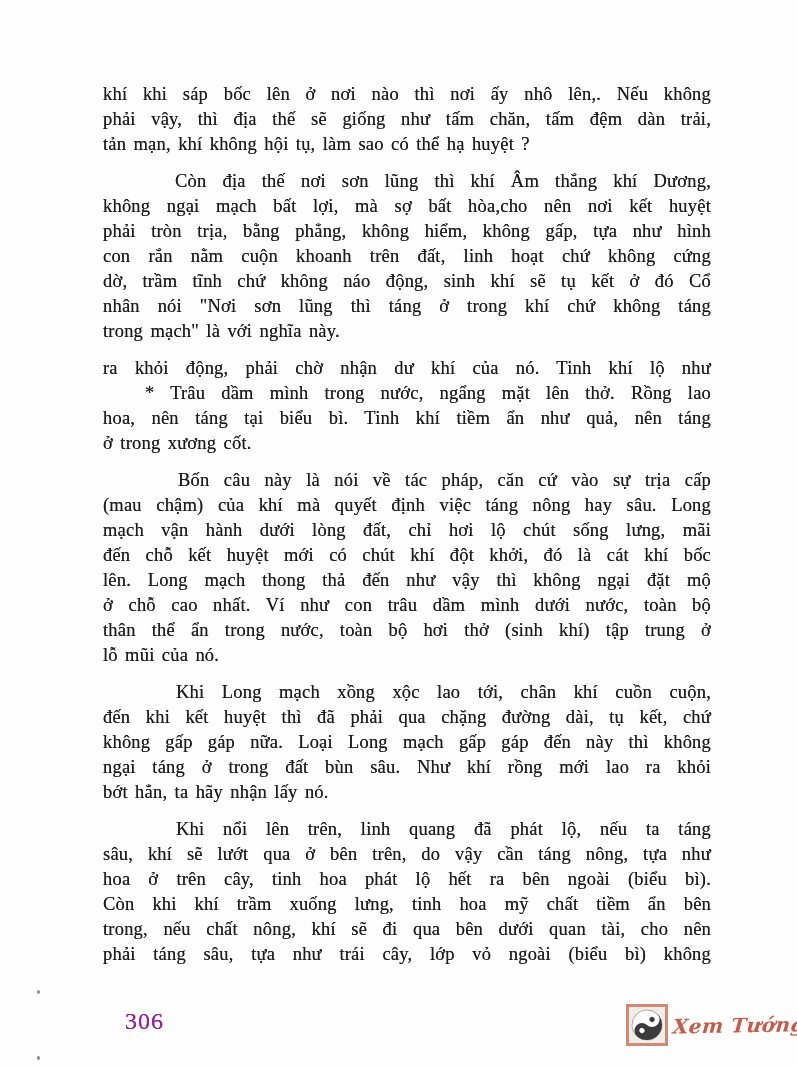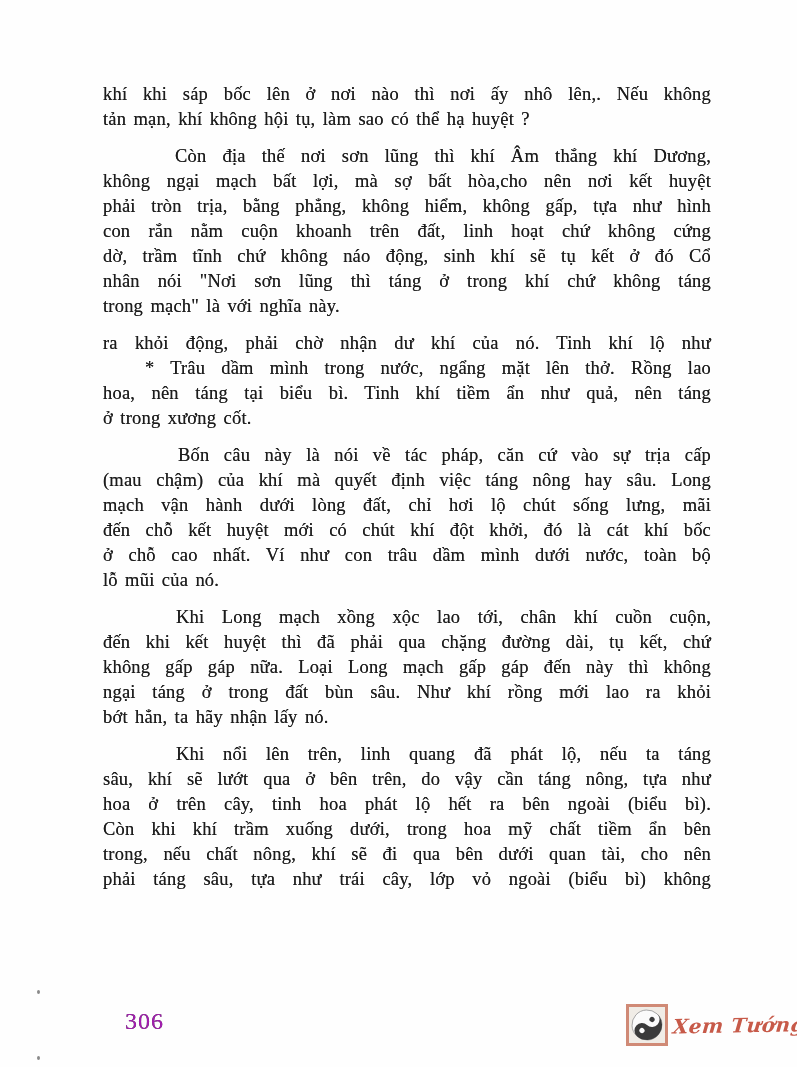--- a/index.html
+++ b/index.html
@@ -68,20 +68,21 @@
   }
 </style>
 </head>
 <body>
 
 <div class="page">
 
   <div class="text-block" id="text-block">
       <div class="para">
         <div class="line just">khí khi sáp bốc lên ở nơi nào thì nơi ấy nhô lên,. Nếu không</div>
+        <div class="line just">phải vậy, thì địa thế sẽ giống như tấm chăn, tấm đệm dàn trải,</div>
         <div class="line">tản mạn, khí không hội tụ, làm sao có thể hạ huyệt ?</div>
       </div>
       <div class="para">
         <div class="line just" style="text-indent: 72px;">Còn địa thế nơi sơn lũng thì khí Âm thắng khí Dương,</div>
         <div class="line just">không ngại mạch bất lợi, mà sợ bất hòa,cho nên nơi kết huyệt</div>
         <div class="line just">phải tròn trịa, bằng phẳng, không hiểm, không gấp, tựa như hình</div>
         <div class="line just">con rắn nằm cuộn khoanh trên đất, linh hoạt chứ không cứng</div>
         <div class="line just">dờ, trầm tĩnh chứ không náo động, sinh khí sẽ tụ kết ở đó Cổ</div>
         <div class="line just">nhân nói "Nơi sơn lũng thì táng ở trong khí chứ không táng</div>
         <div class="line">trong mạch" là với nghĩa này.</div>
@@ -90,35 +91,37 @@
         <div class="line just">ra khỏi động, phải chờ nhận dư khí của nó. Tinh khí lộ như</div>
         <div class="line just" style="text-indent: 42px;">* Trâu dầm mình trong nước, ngẩng mặt lên thở. Rồng lao</div>
         <div class="line just">hoa, nên táng tại biểu bì. Tinh khí tiềm ẩn như quả, nên táng</div>
         <div class="line">ở trong xương cốt.</div>
       </div>
       <div class="para">
         <div class="line just" style="text-indent: 75px;">Bốn câu này là nói về tác pháp, căn cứ vào sự trịa cấp</div>
         <div class="line just">(mau chậm) của khí mà quyết định việc táng nông hay sâu. Long</div>
         <div class="line just">mạch vận hành dưới lòng đất, chỉ hơi lộ chút sống lưng, mãi</div>
         <div class="line just">đến chỗ kết huyệt mới có chút khí đột khởi, đó là cát khí bốc</div>
+        <div class="line just">lên. Long mạch thong thả đến như vậy thì không ngại đặt mộ</div>
         <div class="line just">ở chỗ cao nhất. Ví như con trâu dầm mình dưới nước, toàn bộ</div>
+        <div class="line just">thân thể ẩn trong nước, toàn bộ hơi thở (sinh khí) tập trung ở</div>
         <div class="line">lỗ mũi của nó.</div>
       </div>
       <div class="para">
         <div class="line just" style="text-indent: 73px;">Khi Long mạch xồng xộc lao tới, chân khí cuồn cuộn,</div>
         <div class="line just">đến khi kết huyệt thì đã phải qua chặng đường dài, tụ kết, chứ</div>
         <div class="line just">không gấp gáp nữa. Loại Long mạch gấp gáp đến này thì không</div>
         <div class="line just">ngại táng ở trong đất bùn sâu. Như khí rồng mới lao ra khỏi</div>
         <div class="line">bớt hẳn, ta hãy nhận lấy nó.</div>
       </div>
       <div class="para">
         <div class="line just" style="text-indent: 73px;">Khi nổi lên trên, linh quang đã phát lộ, nếu ta táng</div>
         <div class="line just">sâu, khí sẽ lướt qua ở bên trên, do vậy cần táng nông, tựa như</div>
         <div class="line just">hoa ở trên cây, tinh hoa phát lộ hết ra bên ngoài (biểu bì).</div>
-        <div class="line just">Còn khi khí trầm xuống dưới, trong hoa mỹ chất tiềm ẩn bên</div>
+        <div class="line just">Còn khi khí trầm xuống lưng, tinh hoa mỹ chất tiềm ẩn bên</div>
         <div class="line just">trong, nếu chất nông, khí sẽ đi qua bên dưới quan tài, cho nên</div>
         <div class="line just">phải táng sâu, tựa như trái cây, lớp vỏ ngoài (biểu bì) không</div>
       </div>
     </div>
 
   <div class="footer-pagenum">306</div>
 
   <div class="watermark">
     <span style="display:inline-block;line-height:0;">
       <svg width="42" height="42" viewBox="0 0 42 42" aria-hidden="true">

